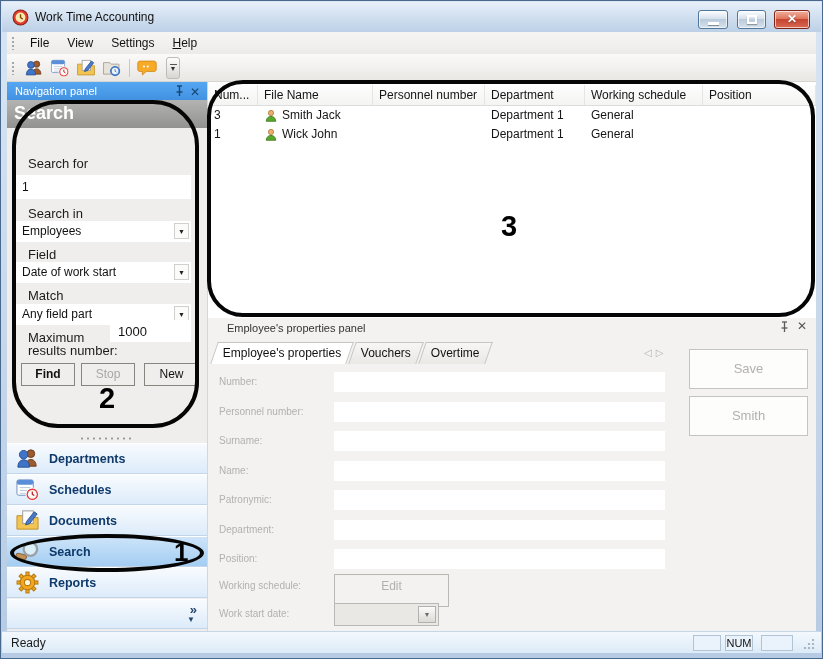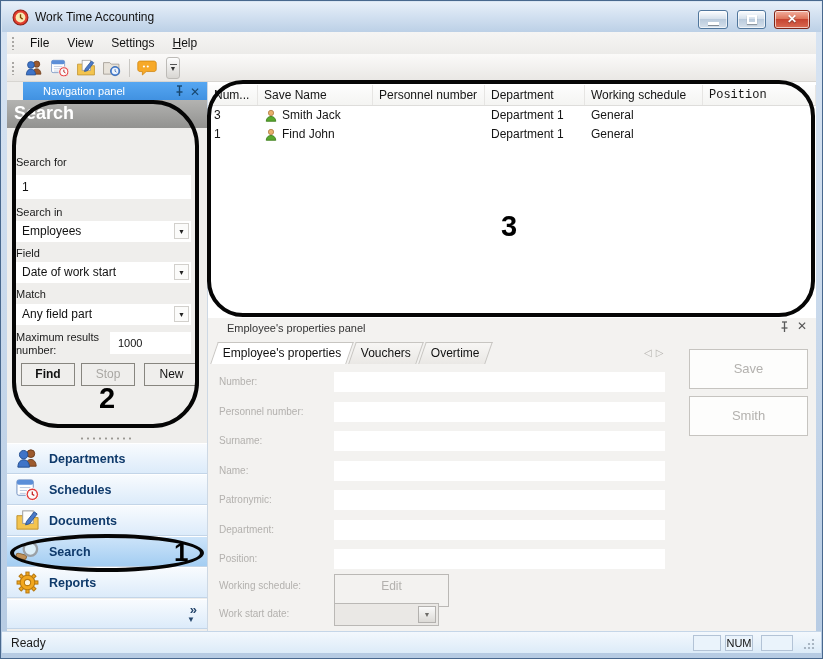--- a/index.html
+++ b/index.html
@@ -42,39 +42,39 @@
   .tb-sep { width:1px; height:18px; background:#c9c7c3; margin:0 4px; }
   .tb-overflow { width:14px; height:22px; margin-left:6px; border-radius:3px;
     background:linear-gradient(#fdfdfd,#d8d6d2); border:1px solid #bdbbb7;
     display:flex; flex-direction:column; align-items:center; justify-content:center; gap:1px; }
   .tb-overflow .bar { width:7px; height:1.5px; background:#555; }
   .tb-overflow .arr { font-size:7px; color:#333; line-height:5px; }
 
   
   .navpanel { position:absolute; left:6px; top:81px; width:201px; bottom:27px;
     background:#efeeec; border-right:1px solid #cdd8e4; }
-  .nav-header { position:absolute; left:16px; top:0; right:0; height:34px;
+  .nav-header { position:absolute; left:0; top:0; right:0; height:34px;
     background:linear-gradient(#56a7f2,#2e7ed2); color:#fff; font-size:11px;
-    line-height:18px; padding-left:20px; }
+    line-height:18px; padding-left:8px; }
   .nav-header .pin { position:absolute; right:22px; top:3px; width:11px; height:12px; }
   .nav-header .closex { position:absolute; right:7px; top:1px; font-size:12px; color:#17466e; }
 
   .search-pane { position:absolute; left:0; right:0; top:18px; height:334px; }
   .search-title { position:absolute; left:0; right:0; top:0; height:28px;
     background:linear-gradient(#b3b3b1,#929290); color:#fff; font-size:18px;
     font-weight:bold; padding:3px 0 0 7px; }
-  .s-lbl { position:absolute; left:9px; font-size:11px; color:#1b1b1b; }
+  .s-lbl { position:absolute; left:21px; font-size:13px; color:#1b1b1b; }
   .s-input { position:absolute; left:9px; width:175px; height:24px; background:#fff;
     border:0; font-size:12px; padding-left:6px; color:#111; }
   .combo { position:absolute; left:9px; width:175px; height:21px; background:#fff; }
   .combo .val { position:absolute; left:6px; top:3px; font-size:12px; color:#111; }
   .combo .dd { position:absolute; right:2px; top:2px; width:15px; height:16px;
     border:1px solid #d2d0cc; background:#fbfbfa; text-align:center; font-size:7px; color:#222; line-height:15px; }
-  .maxres-input { position:absolute; left:103px; top:232px; width:81px; height:22px;
-    background:#fff; border:0; font-size:11px; padding-left:8px; color:#111; }
+  .maxres-input { position:absolute; left:103px; top:220px; width:81px; height:22px;
+    background:#fff; border:0; font-size:13px; padding-left:8px; color:#111; }
   .sbtn { position:absolute; top:263px; height:23px; background:transparent;
     border:1px solid #87857f; font-size:12px; color:#111; text-align:center; line-height:21px; }
   .sbtn.find { left:14px; width:54px; font-weight:bold; }
   .sbtn.stop { left:74px; width:54px; color:#a9a7a3; }
   .sbtn.new  { left:137px; width:55px; }
 
   .splitter { position:absolute; left:0; right:0; top:352px; height:9px; display:flex; align-items:center; justify-content:center; }
   .splitter .dots { width:56px; height:3px;
     background-image:radial-gradient(circle,#9a9893 1px,transparent 1.2px); background-size:6px 3px; }
 
@@ -93,21 +93,21 @@
   .main { position:absolute; left:207px; top:81px; right:6px; bottom:27px; background:#f3f2f0; }
   .table-area { position:absolute; left:0; right:0; top:0; height:236px; background:#fff; }
   .thead { position:absolute; left:0; top:3px; right:0; height:21px;
     background:linear-gradient(#fdfdfd,#f4f4f2); border-bottom:1px solid #dedddb; display:flex; }
   .th { font-size:12px; color:#151515; line-height:20px; padding-left:6px;
     border-right:1px solid #e6e5e3; overflow:hidden; white-space:nowrap; }
   .trow { position:absolute; left:0; right:0; height:19px; display:flex; }
   .td { font-size:12px; color:#151515; line-height:19px; padding-left:6px; overflow:hidden; white-space:nowrap; }
   .td.name-cell { display:flex; align-items:center; gap:4px; }
   .td.name-cell svg { width:14px; height:14px; flex:0 0 auto; }
-  .c0{width:50px;} .c1{width:115px;} .c2{width:112px;} .c3{width:100px;} .c4{width:118px;} .c5{flex:1;font-family:Liberation Mono, monospace;}
+  .c0{width:50px;} .c1{width:115px;} .c2{width:112px;} .c3{width:100px;} .c4{width:118px;} .c5{flex:1;}
 
   .props { position:absolute; left:0; right:0; top:236px; bottom:0; background:#f3f2f0; }
   .props-title { position:absolute; left:4px; top:4px; font-size:11px; color:#333;padding-left:15px; }
   .props-pin { position:absolute; right:26px; top:3px; width:11px; height:12px; }
   .props-x { position:absolute; right:9px; top:1px; font-size:12px; color:#555; }
   .tabs { position:absolute; left:6px; top:24px; height:22px; display:flex; gap:2px; }
   .tab { transform:skewX(-19deg); border:1px solid #c7c5c1; border-bottom:none;
     background:linear-gradient(#f7f6f4,#eae8e5); padding:0 8px; height:22px; }
   .tab.active { background:#fff; }
   .tab .tlbl { display:block; transform:skewX(19deg); font-size:12px; color:#111; line-height:21px; }
@@ -331,21 +331,21 @@
       <span class="chev">»</span>
       <span class="down">▼</span>
     </div>
   </div>
 
   <div class="main">
 
     <div class="table-area">
       <div class="thead">
         <div class="th c0">Num...</div>
-        <div class="th c1">Save Name</div>
+        <div class="th c1">File Name</div>
         <div class="th c2">Personnel number</div>
         <div class="th c3">Department</div>
         <div class="th c4">Working schedule</div>
         <div class="th c5">Position</div>
       </div>
 
       <div class="trow" style="top:24px">
         <div class="td c0">3</div>
         <div class="td c1 name-cell">
           <svg viewBox="0 0 16 16">
@@ -360,21 +360,21 @@
         <div class="td c5"></div>
       </div>
 
       <div class="trow" style="top:43px">
         <div class="td c0">1</div>
         <div class="td c1 name-cell">
           <svg viewBox="0 0 16 16">
             <circle cx="8" cy="4.5" r="3" fill="#e8b06c" stroke="#b5814a"></circle>
             <path d="M2.5 14c.5-4 2.8-5.5 5.5-5.5s5 1.5 5.5 5.5z" fill="#58a82e" stroke="#3f7f1e"></path>
           </svg>
-          <span>Find John</span>
+          <span>Wick John</span>
         </div>
         <div class="td c2"></div>
         <div class="td c3">Department 1</div>
         <div class="td c4">General</div>
         <div class="td c5"></div>
       </div>
     </div>
 
     <div class="props">
       <span class="props-title">Employee's properties panel</span>

